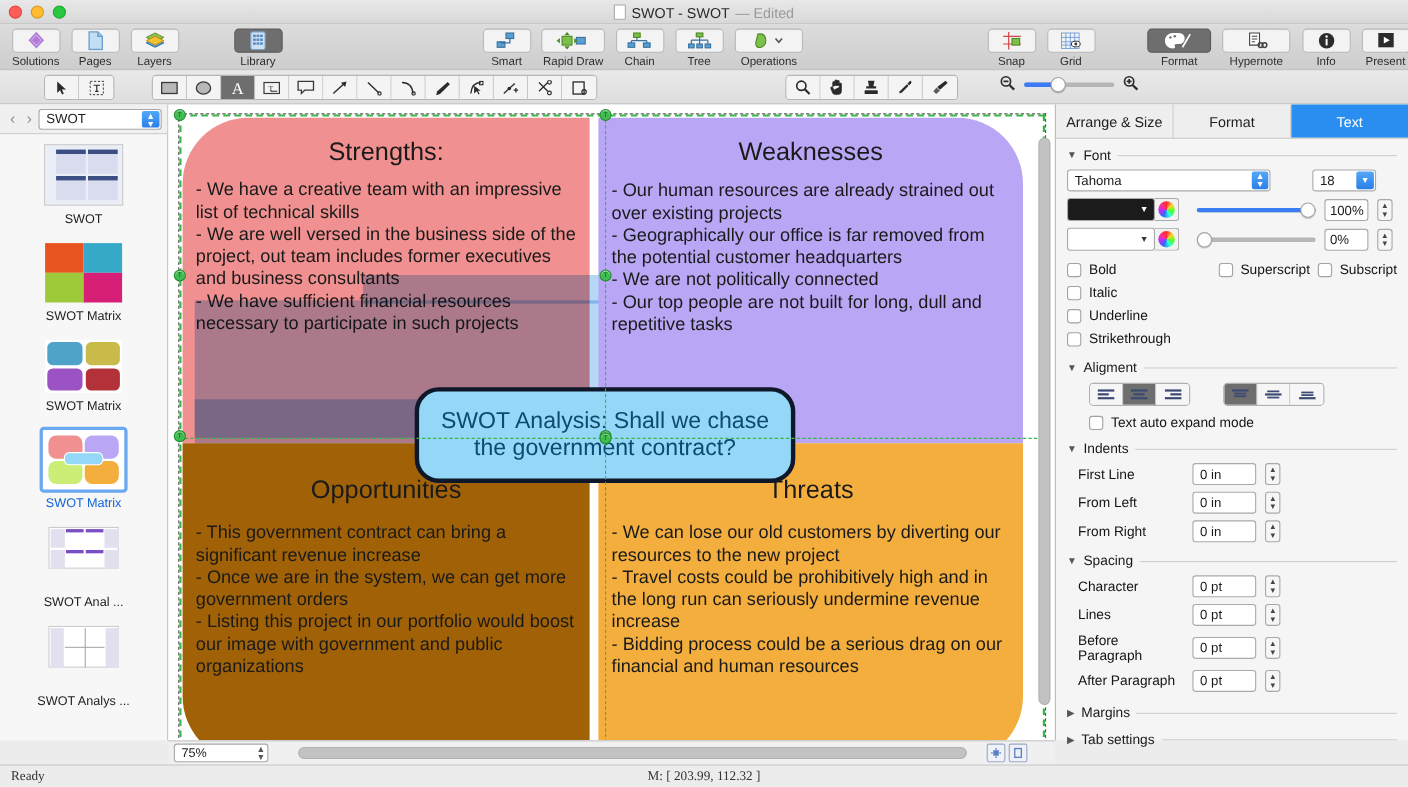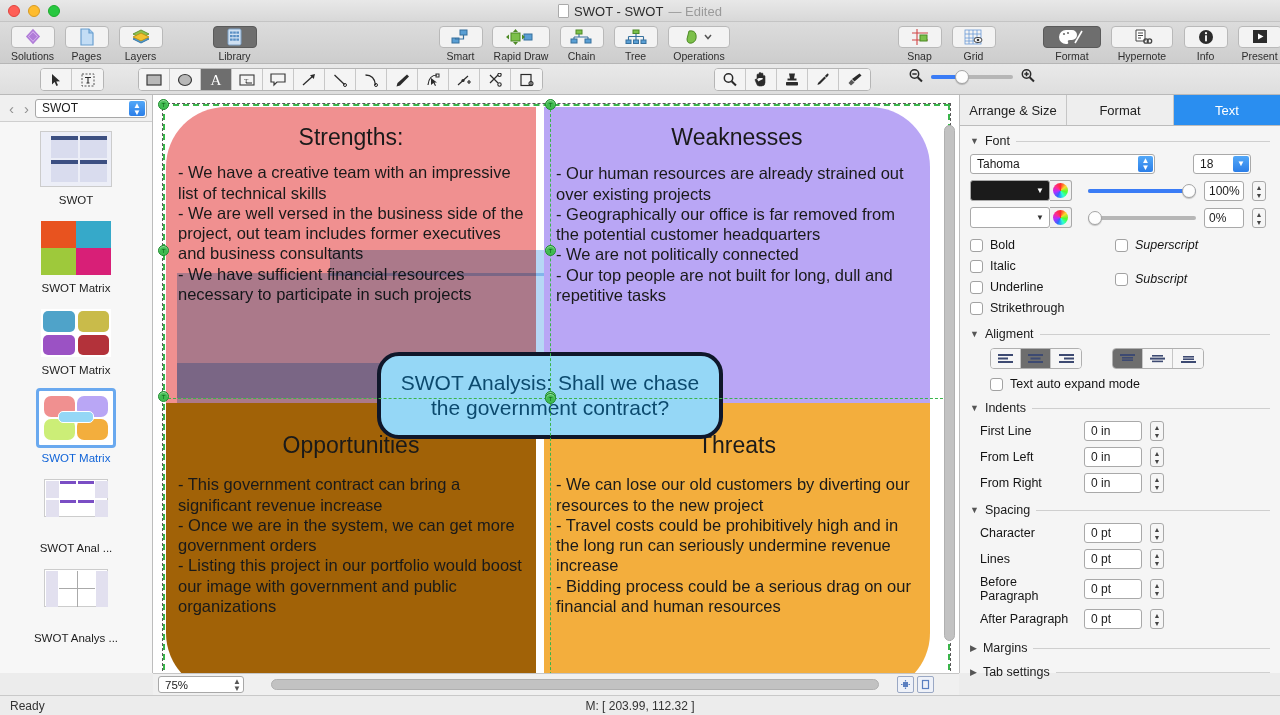--- a/index.html
+++ b/index.html
@@ -188,21 +188,21 @@
   .cbl { font-size: 12.5px; color: #141414; }
   .alignbtns { display: flex; border: 1px solid #b0b0b0; border-radius: 4px; overflow: hidden; }
   .ab { width: 30px; height: 19px; background: #f6f6f6; border-right: 1px solid #c6c6c6;
     display: flex; align-items: center; justify-content: center; }
   .ab:last-child { border-right: none; }
   .ab.sel { background: #6e6e6e; }
   .lblcol { width: 96px; font-size: 12.5px; color: #141414; }
 
   
   .statusbar { position: absolute; left: 0; top: 695px; width: 1280px; height: 20px;
-    background: #ececec; border-top: 1px solid #c9c9c9; display: flex; align-items: center; }
+    background: #ececec; border-top: 1px solid #c9c9c9; display: flex; align-items: center; font-family: Liberation Serif, serif; }
   .st-ready { margin-left: 10px; font-size: 12px; color: #333; }
   .st-coords { position: absolute; left: 0; width: 1280px; text-align: center; font-size: 12px; color: #333; }
 </style>
 </head>
 <body>
 
 <div class="app">
 
   <div class="titlebar">
     <div class="traffic">
@@ -801,21 +801,21 @@
           </div>
           <div class="cbrow">
             <span class="cb"></span>
             <span class="cbl">Underline</span>
           </div>
           <div class="cbrow">
             <span class="cb"></span>
             <span class="cbl">Strikethrough</span>
           </div>
         </div>
-        <div style="display:flex;flex-direction:column;gap:20px;font-style:italic;">
+        <div style="display:flex;flex-direction:row;gap:7px;">
           <div class="cbrow">
             <span class="cb"></span>
             <span class="cbl">Superscript</span>
           </div>
           <div class="cbrow">
             <span class="cb"></span>
             <span class="cbl">Subscript</span>
           </div>
         </div>
       </div>

